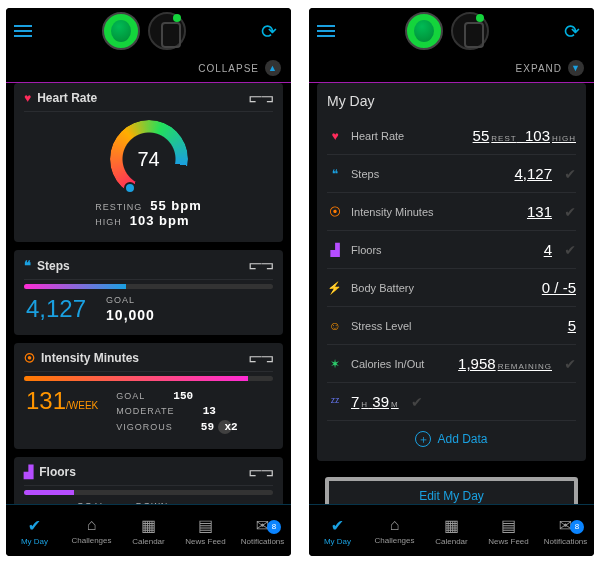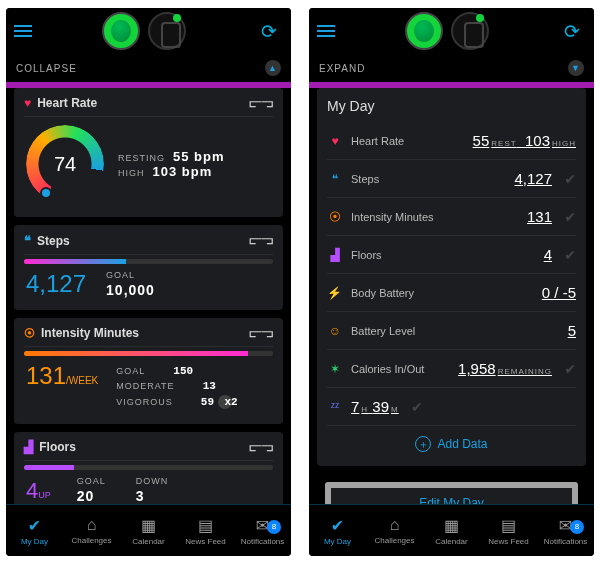--- a/index.html
+++ b/index.html
@@ -54,23 +54,23 @@
   .watch-badge::after {
     content:""; position:absolute; top:0; right:3px;
     width:8px; height:8px; border-radius:50%; background:#14d43c;
   }
   .sync-icon {
     width:28px; height:28px; display:flex; align-items:center; justify-content:center;
     color:#00b0e0; font-size:19px;
   }
   
   .collapse-row {
-    display:flex; justify-content:space-between; align-items:center;
+    display:flex; justify-content:flex-end; align-items:center;
     padding:6px 10px; font-size:10px; letter-spacing:1px; color:#aaa;
-    border-bottom:6px solid #a21caf;
+    border-bottom:1px solid #a21caf;
   }
   .collapse-row .circ {
     margin-left:6px; width:16px; height:16px; border-radius:50%;
     background:#333; color:#1aa0e0; font-size:9px; display:flex; align-items:center; justify-content:center;
   }
   
   .scroll {
     flex:1; overflow:hidden; padding:0 8px;
     display:flex; flex-direction:column; gap:8px;
   }
@@ -83,21 +83,21 @@
     padding-bottom:6px; border-bottom:1px solid #2a2c30;
     font-size:12px; font-weight:600;
   }
   .card-head .left { display:flex; align-items:center; gap:6px; }
   .heart-icon { color:#ff2b5b; font-size:12px; }
   .steps-icon { color:#1aa0e0; font-size:13px; }
   .intensity-icon { color:#ff7b00; font-size:11px; }
   .floors-icon { color:#b64dff; font-size:12px; }
   .chart-icon { font-size:11px; color:#ccc; }
   
-  .hr-body { display:flex; align-items:center; gap:14px; padding:8px 2px 4px; }
+  .hr-body { display:flex; align-items:center; padding:8px 2px 4px;flex-direction:column; }
   .hr-ring {
     width:78px; height:78px; border-radius:50%;
     background: conic-gradient(from 210deg, #ff2b5b 0deg, #ffae00 110deg, #23e05b 170deg, #1aa0e0 250deg, transparent 250deg);
     -webkit-mask: radial-gradient(circle, transparent 26px, #000 27px);
             mask: radial-gradient(circle, transparent 26px, #000 27px);
     position:relative;
   }
   .hr-center {
     position:absolute;
     display:flex; align-items:center; justify-content:center;
@@ -158,21 +158,21 @@
   .sum-row .chk { color:#444; font-size:14px; width:16px; text-align:right;}
   .add-data-row {
     display:flex; align-items:center; justify-content:center; gap:6px;
     color:#1aa0e0; font-size:12px; padding:10px 0;
   }
   .plus-circ {
     width:16px; height:16px; border:1.5px solid #1aa0e0; border-radius:50%;
     display:flex; align-items:center; justify-content:center; font-size:11px;
   }
   .edit-pill {
-    margin:8px 8px 0; border:6px solid #a3a3a3; border-radius:3px;
+    margin:8px 8px 0; border:4px solid #a3a3a3; border-radius:3px;
     color:#1aa0e0; font-size:12px; text-align:center; padding:8px 0;
     background:#1b1d20;
   }
 
   
   .bottomnav {
     height:52px; background:#000; border-top:1px solid #06344a;
     display:flex; align-items:center;
   }
   .bn-item {
@@ -397,21 +397,21 @@
       </div>
 
       <div class="sum-row">
         <span class="icon" style="color:#2dd36f">⚡</span>
         <span class="label">Body Battery</span>
         <span class="value">0 / -5</span>
       </div>
 
       <div class="sum-row">
         <span class="icon" style="color:#ff9500">☺</span>
-        <span class="label">Battery Level</span>
+        <span class="label">Stress Level</span>
         <span class="value">5</span>
       </div>
 
       <div class="sum-row">
         <span class="icon" style="color:#2dd36f">✶</span>
         <span class="label">Calories In/Out</span>
         <span class="value"><span>1,958</span><span class="sub">REMAINING</span></span>
         <span class="chk">✔</span>
       </div>
 

